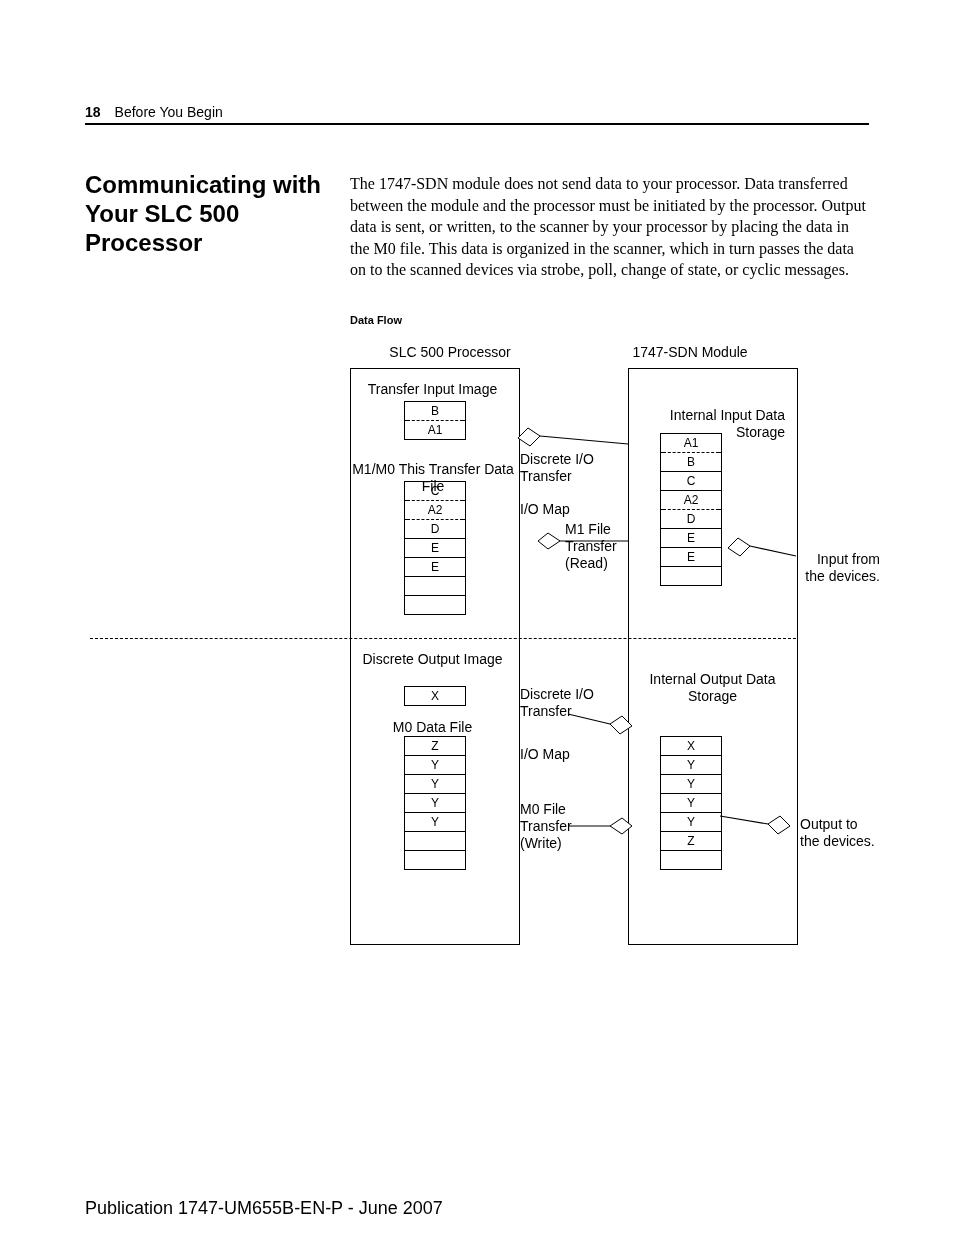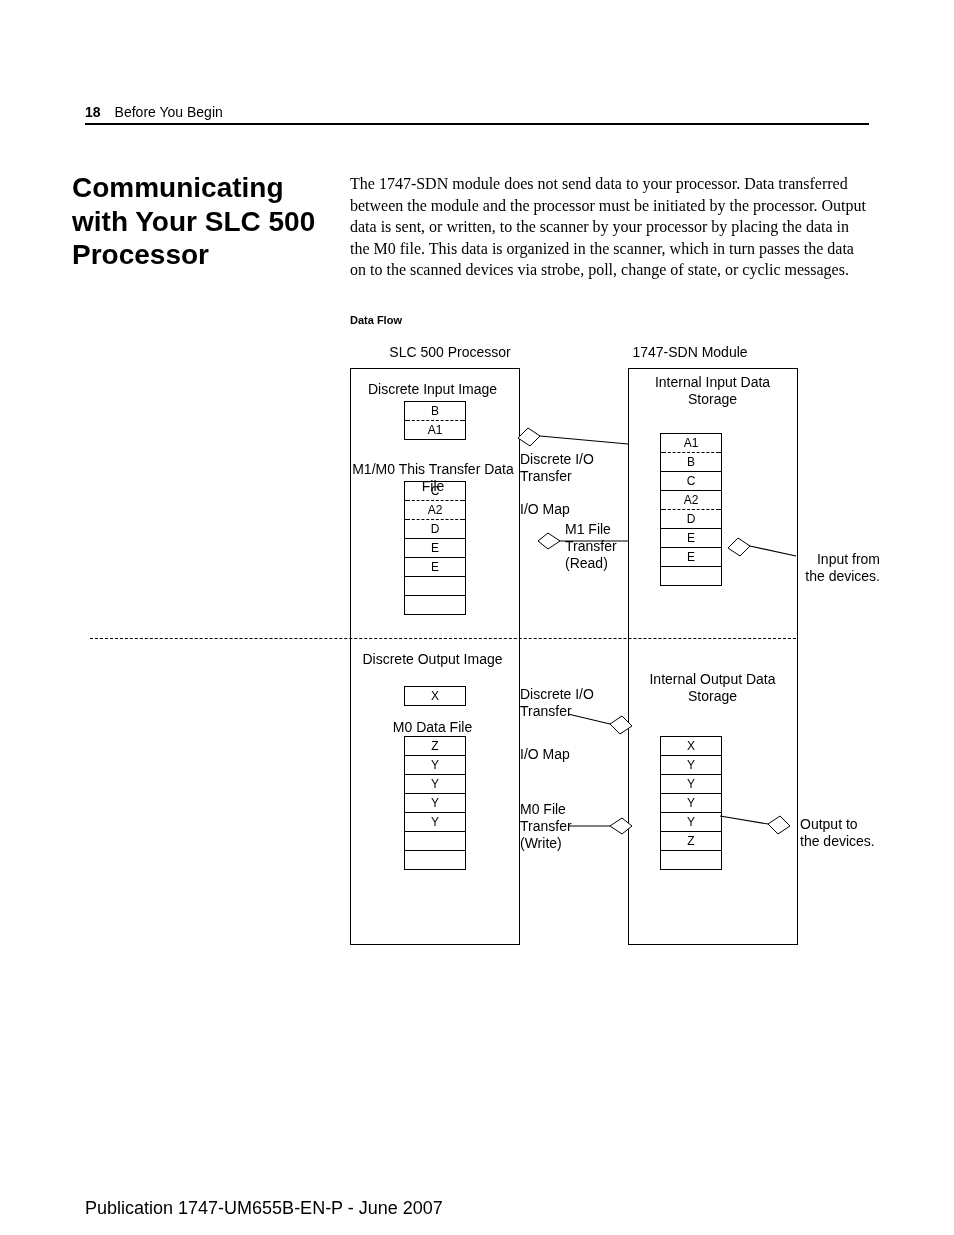--- a/index.html
+++ b/index.html
@@ -37,25 +37,25 @@
     position: absolute;
     top: 87px;
     left: 85px;
     right: 85px;
     height: 2px;
     background: #000;
   }
   .heading {
     position: absolute;
     top: 135px;
-    left: 72px;
+    left: 85px;
     width: 250px;
     font-family: "Helvetica Neue", Arial, sans-serif;
     font-weight: 700;
-    font-size: 28px;
+    font-size: 24px;
     line-height: 1.2;
     font-stretch: condensed;
   }
   .body-text {
     position: absolute;
     top: 137px;
     left: 350px;
     right: 85px;
     font-size: 16px;
     line-height: 1.35;
@@ -150,21 +150,21 @@
   <div class="subheading">Data Flow</div>
 
   <div class="diagram">
 
     <div class="diag-label" style="top:8px; left:20px; width:160px;">SLC 500 Processor</div>
     <div class="diag-label" style="top:8px; left:260px; width:160px;">1747-SDN Module</div>
 
     <div class="box" style="top:32px; left:0; width:168px; height:575px;"></div>
     <div class="box" style="top:32px; left:278px; width:168px; height:575px;"></div>
 
-    <div class="diag-label" style="top:45px; left:10px; width:145px;">Discrete Input Image</div>
+    <div class="diag-label" style="top:45px; left:10px; width:145px;">Transfer Input Image</div>
     <div class="table" style="top:65px; left:54px; width:60px;">
       <div class="row">B</div>
       <div class="row dashed-above">A1</div>
     </div>
 
     <div class="diag-label" style="top:125px; left:-6px; width:178px;">M1/M0 This Transfer Data File</div>
     <div class="table" style="top:145px; left:54px; width:60px;">
       <div class="row">C</div>
       <div class="row dashed-above">A2</div>
       <div class="row dashed-above">D</div>
@@ -185,21 +185,21 @@
     <div class="table" style="top:400px; left:54px; width:60px;">
       <div class="row">Z</div>
       <div class="row">Y</div>
       <div class="row">Y</div>
       <div class="row">Y</div>
       <div class="row">Y</div>
       <div class="row"></div>
       <div class="row"></div>
     </div>
 
-    <div class="diag-label" style="top:38px; left:290px; width:145px;">Internal Input Data Storage</div>
+    <div class="diag-label" style="top:71px; left:290px; width:145px;text-align:right;">Internal Input Data Storage</div>
     <div class="table" style="top:97px; left:310px; width:60px;">
       <div class="row dashed-below">A1</div>
       <div class="row">B</div>
       <div class="row">C</div>
       <div class="row dashed-below">A2</div>
       <div class="row">D</div>
       <div class="row">E</div>
       <div class="row">E</div>
       <div class="row"></div>
     </div>

